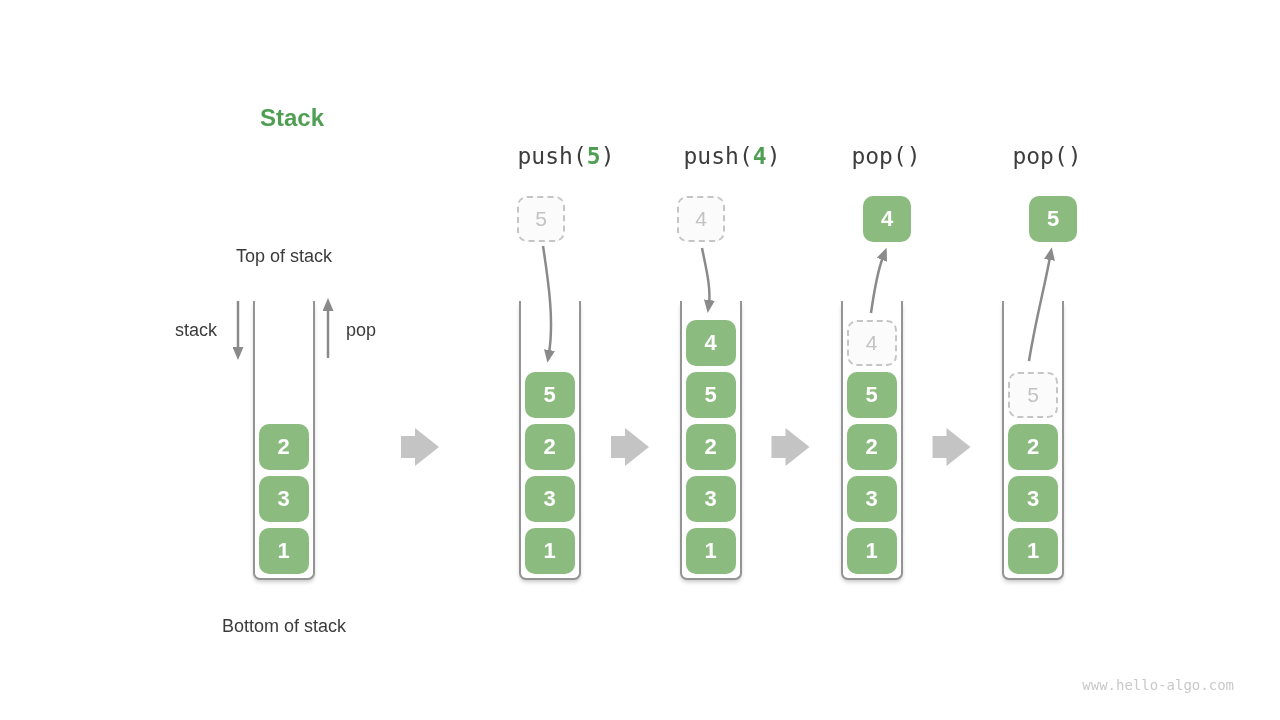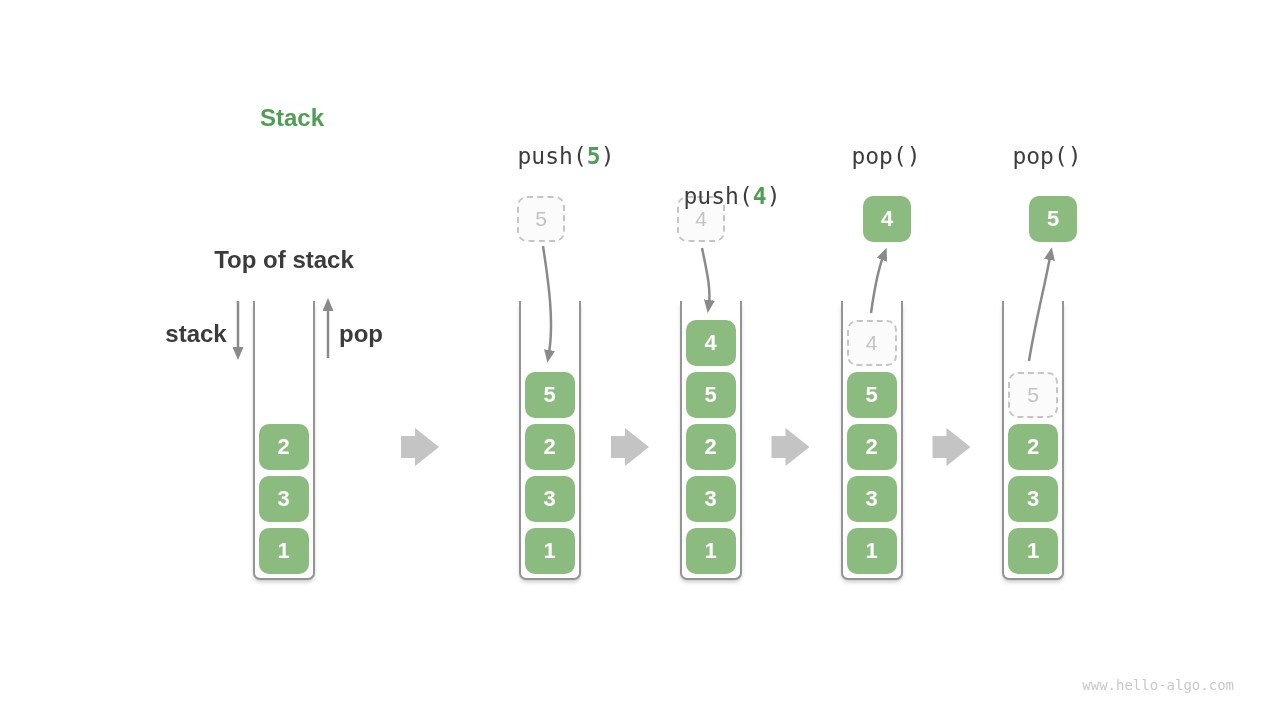--- a/index.html
+++ b/index.html
@@ -3,21 +3,21 @@
 <meta charset="utf-8">
 <style>
   html,body{margin:0;padding:0;background:#fff;}
   #screen{position:relative;width:1280px;height:720px;background:#fff;overflow:hidden;
           font-family:"Liberation Sans",sans-serif;}
 
   .abs{position:absolute;}
   .centered{transform:translateX(-50%);}
 
   .title{font-size:24px;font-weight:bold;color:var(--title-green,#4F9E53);white-space:nowrap;margin-left:8px;}
-  .side-label{font-size:24px;font-weight:bold;color:var(--dark-text,#3B3B3B);white-space:nowrap;}
+  .side-label{font-size:18px;font-weight:normal;color:var(--dark-text,#3B3B3B);white-space:nowrap;}
 
   .op-label{font-family:"DejaVu Sans Mono","Liberation Mono",monospace;font-size:23px;
             color:var(--code-text,#3D3D3D);white-space:nowrap;}
   .op-label .op-arg{color:var(--title-green,#4F9E53);font-weight:bold;}
 
   .stack-container{box-sizing:border-box;border-left:2px solid var(--wall,#949494);
                    border-right:2px solid var(--wall,#949494);
                    border-bottom:2px solid var(--wall,#949494);
                    border-radius:0 0 7px 7px;background:#fff;
                    box-shadow:0 3px 4px -1px rgba(0,0,0,0.22);}
@@ -43,41 +43,42 @@
 <div id="screen">
 
   <div class="abs centered title" style="left:284px;top:104px;">Stack</div>
 
   <div class="abs centered side-label" style="left:284px;top:246px;">Top of stack</div>
 
   <div class="abs centered side-label" style="left:196px;top:320px;">stack</div>
 
   <div class="abs centered side-label" style="left:361px;top:320px;">pop</div>
 
+  <div class="abs centered side-label" style="left:284px;top:616px;">Bottom of stack</div>
 
   <div>
       <div class="abs stack-container" style="left: 252.5px; top: 301px; width: 62px; height: 279px;"></div>
       <div class="abs box green" style="left: 258.5px; top: 424px; width: 50px; height: 46px;">2</div>
       <div class="abs box green" style="left: 258.5px; top: 476px; width: 50px; height: 46px;">3</div>
       <div class="abs box green" style="left: 258.5px; top: 528px; width: 50px; height: 46px;">1</div>
       <div class="abs stack-container" style="left: 518.5px; top: 301px; width: 62px; height: 279px;"></div>
       <div class="abs box green" style="left: 524.5px; top: 372px; width: 50px; height: 46px;">5</div>
       <div class="abs box green" style="left: 524.5px; top: 424px; width: 50px; height: 46px;">2</div>
       <div class="abs box green" style="left: 524.5px; top: 476px; width: 50px; height: 46px;">3</div>
       <div class="abs box green" style="left: 524.5px; top: 528px; width: 50px; height: 46px;">1</div>
       <div class="abs box ghost" style="left: 517px; top: 196px; width: 48px; height: 46px;">5</div>
       <div class="abs centered op-label" style="left: 566px; top: 143px;"><span>push(</span><span class="op-arg">5</span><span>)</span></div>
       <div class="abs stack-container" style="left: 679.5px; top: 301px; width: 62px; height: 279px;"></div>
       <div class="abs box green" style="left: 685.5px; top: 320px; width: 50px; height: 46px;">4</div>
       <div class="abs box green" style="left: 685.5px; top: 372px; width: 50px; height: 46px;">5</div>
       <div class="abs box green" style="left: 685.5px; top: 424px; width: 50px; height: 46px;">2</div>
       <div class="abs box green" style="left: 685.5px; top: 476px; width: 50px; height: 46px;">3</div>
       <div class="abs box green" style="left: 685.5px; top: 528px; width: 50px; height: 46px;">1</div>
       <div class="abs box ghost" style="left: 677px; top: 196px; width: 48px; height: 46px;">4</div>
-      <div class="abs centered op-label" style="left: 732px; top: 143px; margin-top: 40px;"><span>push(</span><span class="op-arg">4</span><span>)</span></div>
+      <div class="abs centered op-label" style="left: 732px; top: 143px;"><span>push(</span><span class="op-arg">4</span><span>)</span></div>
       <div class="abs stack-container" style="left: 840.5px; top: 301px; width: 62px; height: 279px;"></div>
       <div class="abs box ghost" style="left: 846.5px; top: 320px; width: 50px; height: 46px;">4</div>
       <div class="abs box green" style="left: 846.5px; top: 372px; width: 50px; height: 46px;">5</div>
       <div class="abs box green" style="left: 846.5px; top: 424px; width: 50px; height: 46px;">2</div>
       <div class="abs box green" style="left: 846.5px; top: 476px; width: 50px; height: 46px;">3</div>
       <div class="abs box green" style="left: 846.5px; top: 528px; width: 50px; height: 46px;">1</div>
       <div class="abs box green" style="left: 863px; top: 196px; width: 48px; height: 46px;">4</div>
       <div class="abs centered op-label" style="left: 886px; top: 143px;"><span>pop()</span><span class="op-arg"></span><span></span></div>
       <div class="abs stack-container" style="left: 1002px; top: 301px; width: 62px; height: 279px;"></div>
       <div class="abs box ghost" style="left: 1008px; top: 372px; width: 50px; height: 46px;">5</div>

